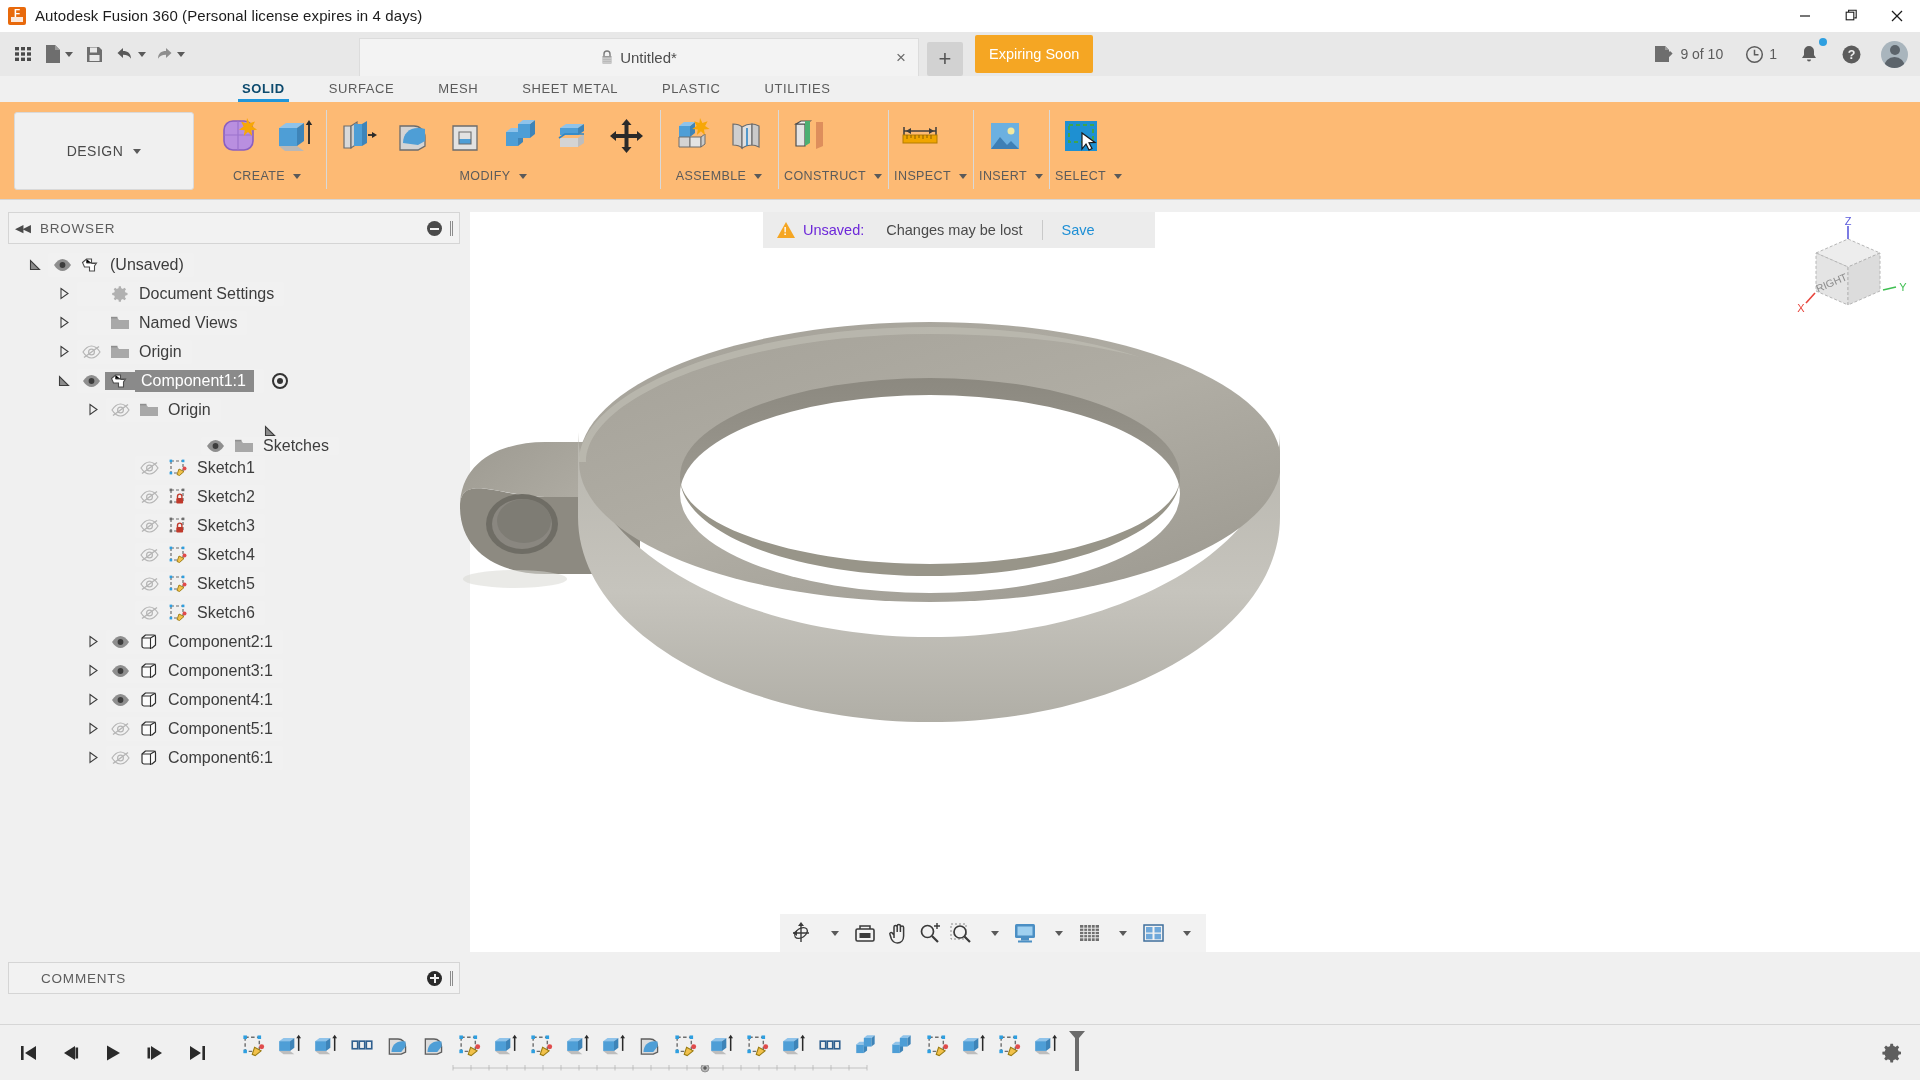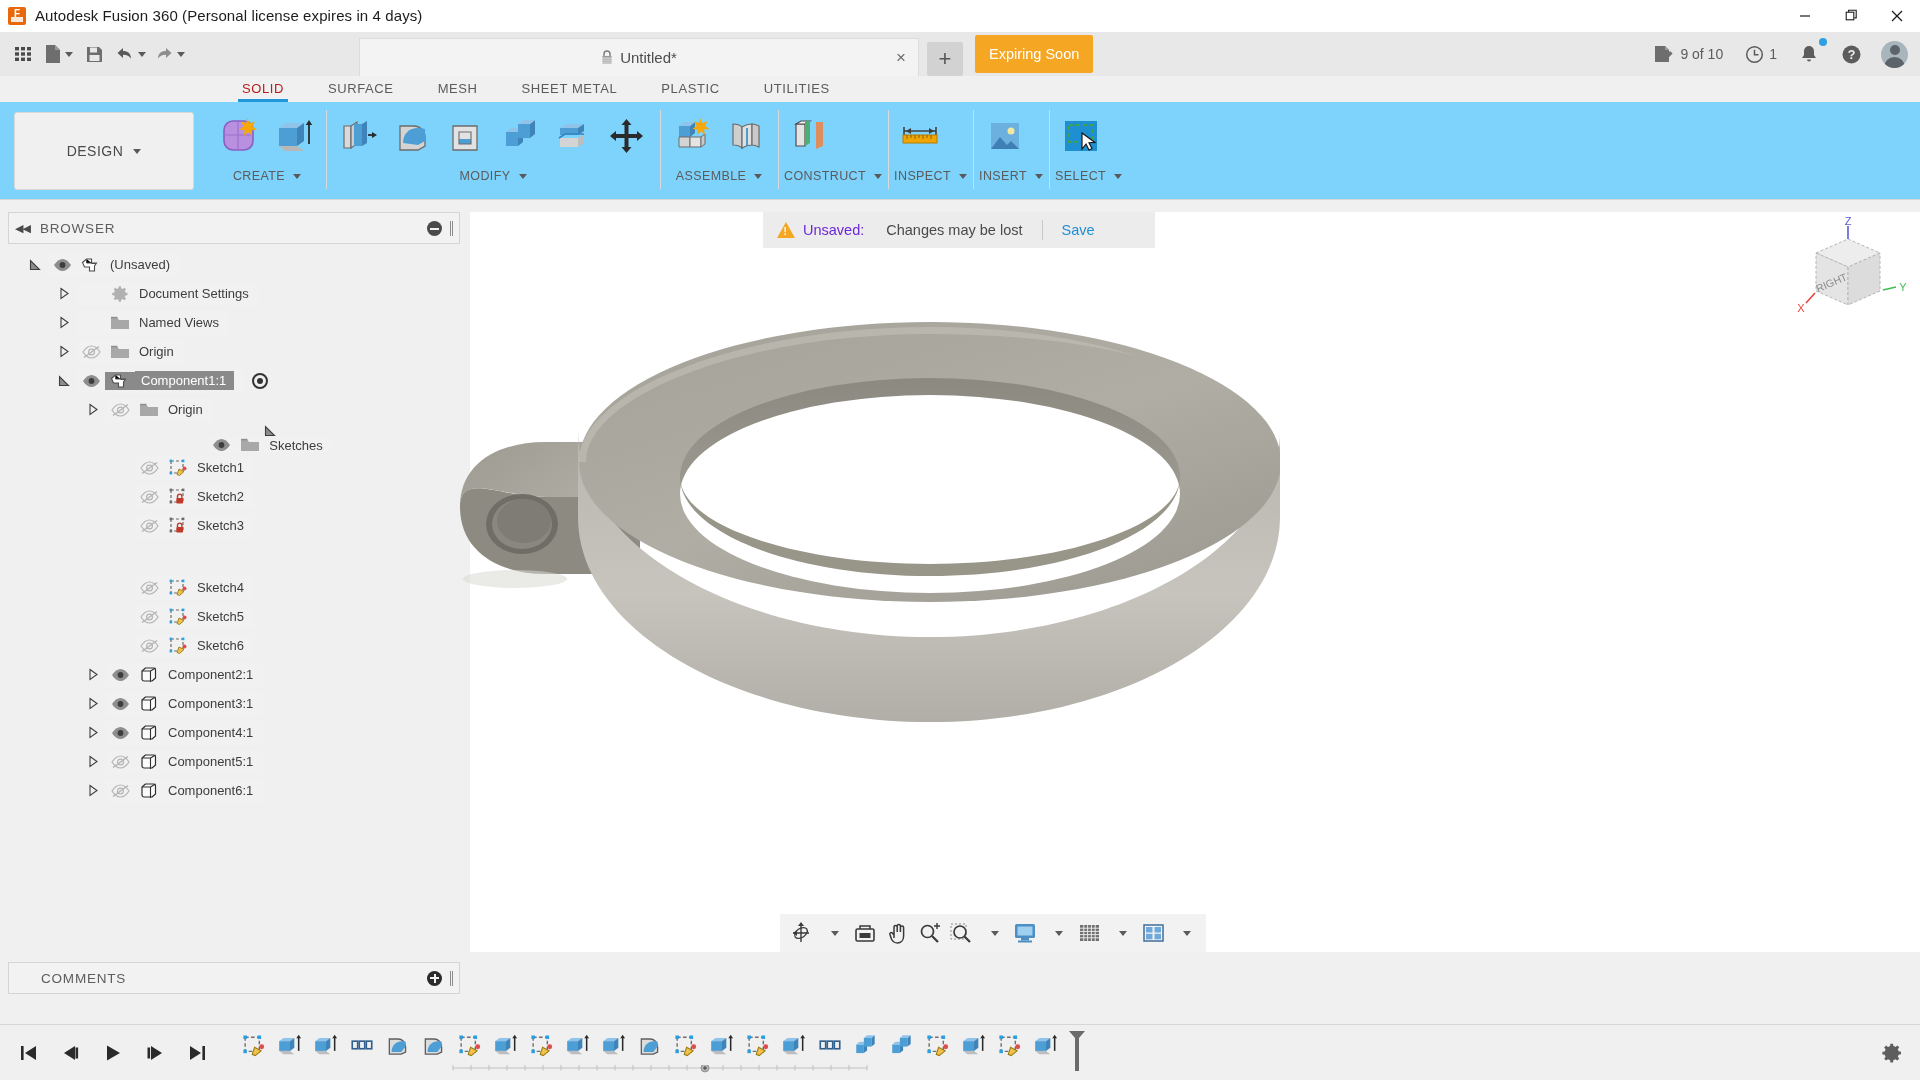--- a/index.html
+++ b/index.html
@@ -77,26 +77,26 @@
   .avatar::before { content:""; position:absolute; top:4px; left:8.5px; width:10px; height:10px; border-radius:50%; background:#5c646b; }
   .avatar::after  { content:""; position:absolute; top:16px; left:3px; width:21px; height:16px; border-radius:11px 11px 0 0; background:#5c646b; }
   .badge-dot { position:absolute; top:3px; right:1px; width:8px; height:8px; border-radius:50%; background:#2e9fe0; }
 
   
   .ribbon-tabs {
     position: absolute; top: 76px; left: 0; width: 1920px; height: 26px;
     background: #f0f0f0; display: flex; align-items: center; padding-left: 220px;
   }
   .rtab { font-size: 13px; color: #5b5b5b; letter-spacing: .6px; padding: 0 22px; height: 26px; line-height: 26px; position: relative; }
-  .rtab.active { color: #b91c1c; font-weight: normal; }
+  .rtab.active { color: #0c4a6e; font-weight: bold; }
   .rtab.active::after { content:""; position:absolute; left:18px; right:18px; bottom:0; height:3px; background:#2196d9; }
 
   .ribbon {
     position: absolute; top: 102px; left: 0; width: 1920px; height: 98px;
-    background: #7dd3fc; display: flex; align-items: stretch; border-bottom: 1px solid #d6d6d6;
+    background: #fdba74; display: flex; align-items: stretch; border-bottom: 1px solid #d6d6d6;
   }
   .design-box {
     width: 180px; height: 78px; margin: 10px 14px 0 14px; border: 1px solid #d9d9d9; background: #f0f0f0;
     display: flex; align-items: center; justify-content: center; border-radius: 3px;
     font-size: 14px; color: #4a4a4a; letter-spacing: .5px; gap: 7px;
   }
   .rgroup { display: flex; flex-direction: column; justify-content: flex-start; padding: 0 6px; position: relative; }
   .rgroup + .rgroup::before { content:""; position:absolute; left:0; top:8px; bottom:10px; width:1px; background:#d9d9d9; }
   .ricons { display: flex; align-items: flex-end; height: 62px; padding-top: 4px; gap: 2px; }
   .ricon { width: 52px; height: 56px; display:flex; align-items:center; justify-content:center; }
@@ -110,21 +110,21 @@
   .browser-head {
     width: 452px; height: 32px; background: #f2f2f2; border: 1px solid #d5d5d5;
     display: flex; align-items: center; padding: 0 6px; font-size: 13.5px; color: #5d5d5d; letter-spacing: .8px;
   }
   .collapse-arrows { color: #4a4a4a; font-size: 11px; margin-right: 10px; letter-spacing: -1px; }
   .head-right { margin-left: auto; display: flex; align-items: center; gap: 8px; }
   .circ-minus { width: 15px; height: 15px; border-radius: 50%; background: #4a4a4a; position: relative; }
   .circ-minus::after { content:""; position:absolute; left:3px; right:3px; top:7px; height:2px; background:#f2f2f2; }
   .grip { width: 3px; height: 15px; border-left: 1px solid #8c8c8c; border-right: 1px solid #8c8c8c; }
 
-  .tree { padding-top: 6px; font-size: 13px; color: #3d3d3d; }
+  .tree { padding-top: 6px; font-size: 16px; color: #3d3d3d; }
   .trow { display: flex; align-items: center; height: 29px; }
   .trow .hit { display:flex; align-items:center; height:24px; background:#f1f1f1; border-radius:2px; padding-right:10px; }
   .twist { width: 26px; display:flex; align-items:center; justify-content:center; }
   .eye { width: 28px; display:flex; align-items:center; justify-content:center; }
   .ticon { width: 30px; display:flex; align-items:center; justify-content:center; }
   .tlabel { padding-left: 4px; white-space: nowrap; }
   .selected .tlabel { background: #8a8a8a; color: #fff; padding: 2px 8px 2px 6px; }
   .selected .ticon { background:#8a8a8a; }
   .radio-dot { width: 16px; height: 16px; border-radius: 50%; border: 2px solid #333; margin-left: 8px; position: relative; }
   .radio-dot::after { content:""; position:absolute; left:3px; top:3px; width:6px; height:6px; border-radius:50%; background:#333; }
@@ -743,21 +743,21 @@
                 <rect x="1.6" y="1.6" width="2.6" height="2.6" fill="#6d6d6d"></rect>
                 <rect x="13.8" y="1.6" width="2.6" height="2.6" fill="#6d6d6d"></rect>
                 <rect x="1.6" y="13.8" width="2.6" height="2.6" fill="#6d6d6d"></rect>
                 <path d="M9.5 11V9.3a2.2 2.2 0 014.4 0V11" fill="none" stroke="#c0392b" stroke-width="1.4"></path>
                 <rect x="8.3" y="11" width="6.8" height="5.6" rx="1" fill="#c0392b"></rect>
               </svg>
             </span>
             <span class="tlabel">Sketch3</span>
           </span>
         </div>
-        <div class="trow" style="padding-left: 101px; margin-top: 33px;">
+        <div class="trow" style="padding-left: 101px;">
           <span class="twist">
             <span style="display:inline-block;width:12px"></span>
           </span>
           <span class="hit">
             <span class="eye">
               <svg width="19" height="14" viewBox="0 0 19 14">
                 <path d="M1 7c2.6-4 5.6-6 8.5-6S15.4 3 18 7c-2.6 4-5.6 6-8.5 6S3.6 11 1 7z" fill="none" stroke="#b5b5b5" stroke-width="1.2"></path>
                 <circle cx="9.5" cy="7" r="2.9" fill="none" stroke="#b5b5b5" stroke-width="1.2"></circle>
                 <path d="M2 12.5L17 1.5" stroke="#b5b5b5" stroke-width="1.4"></path>
               </svg>

